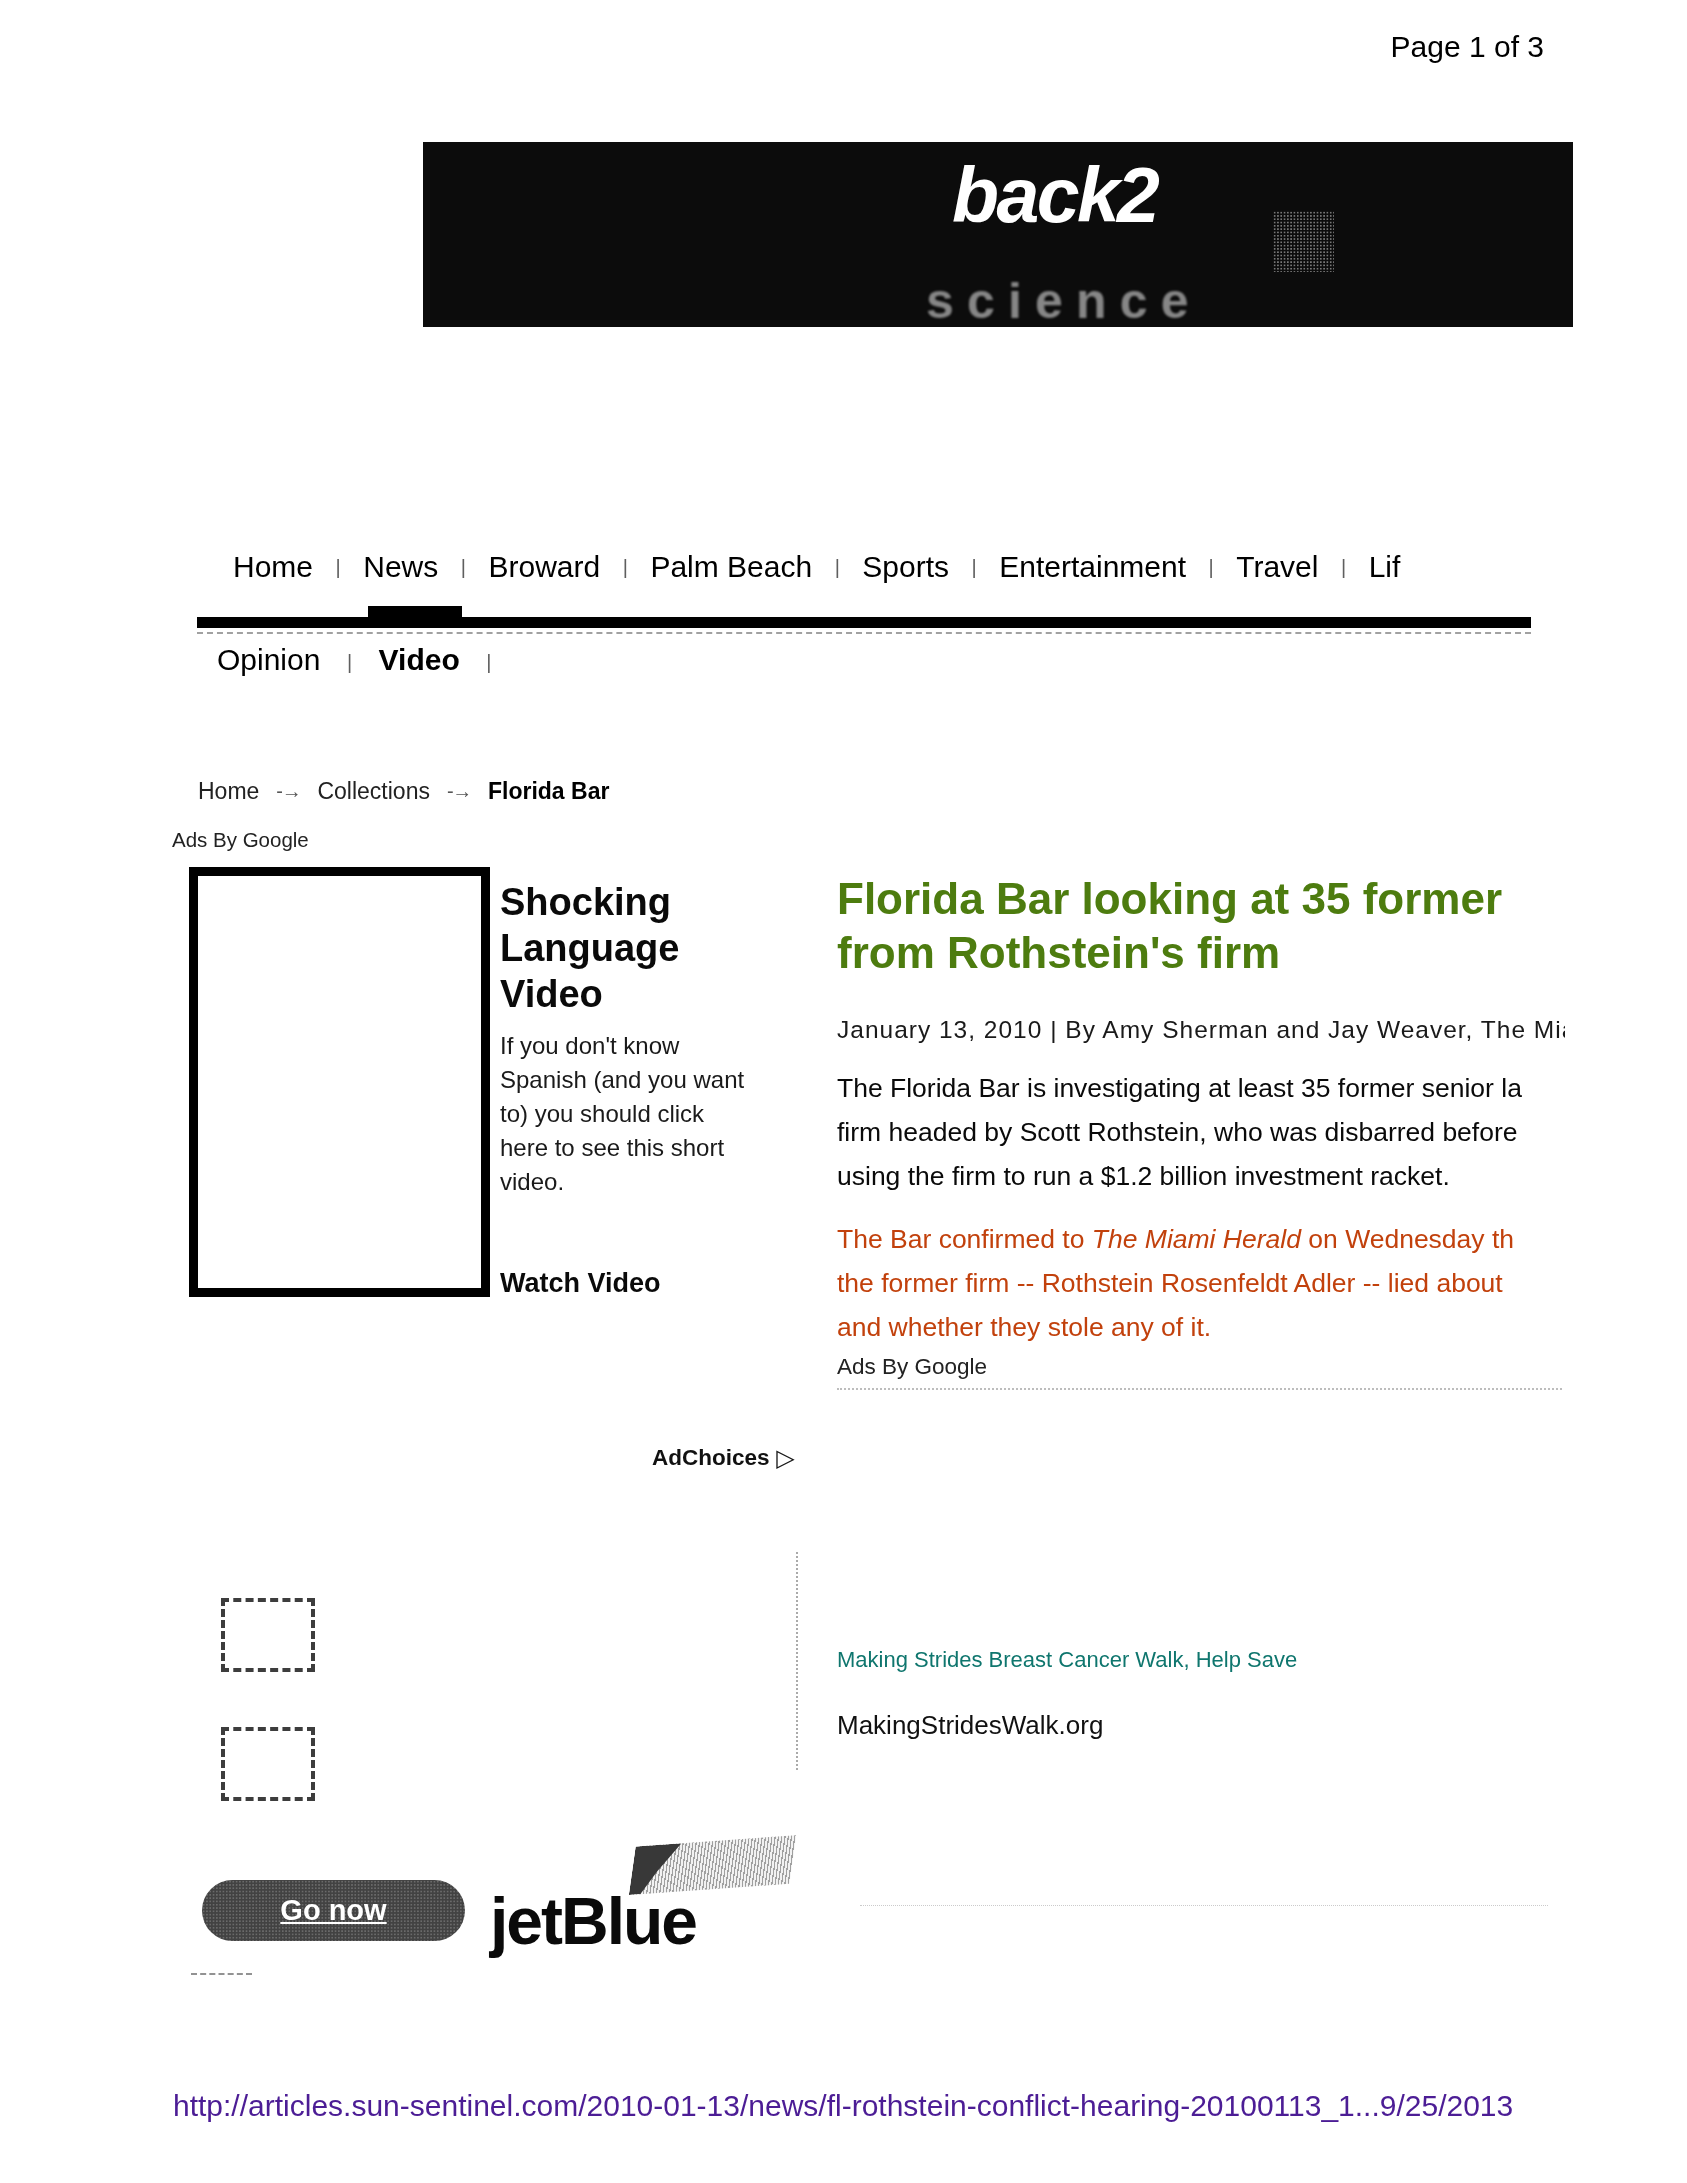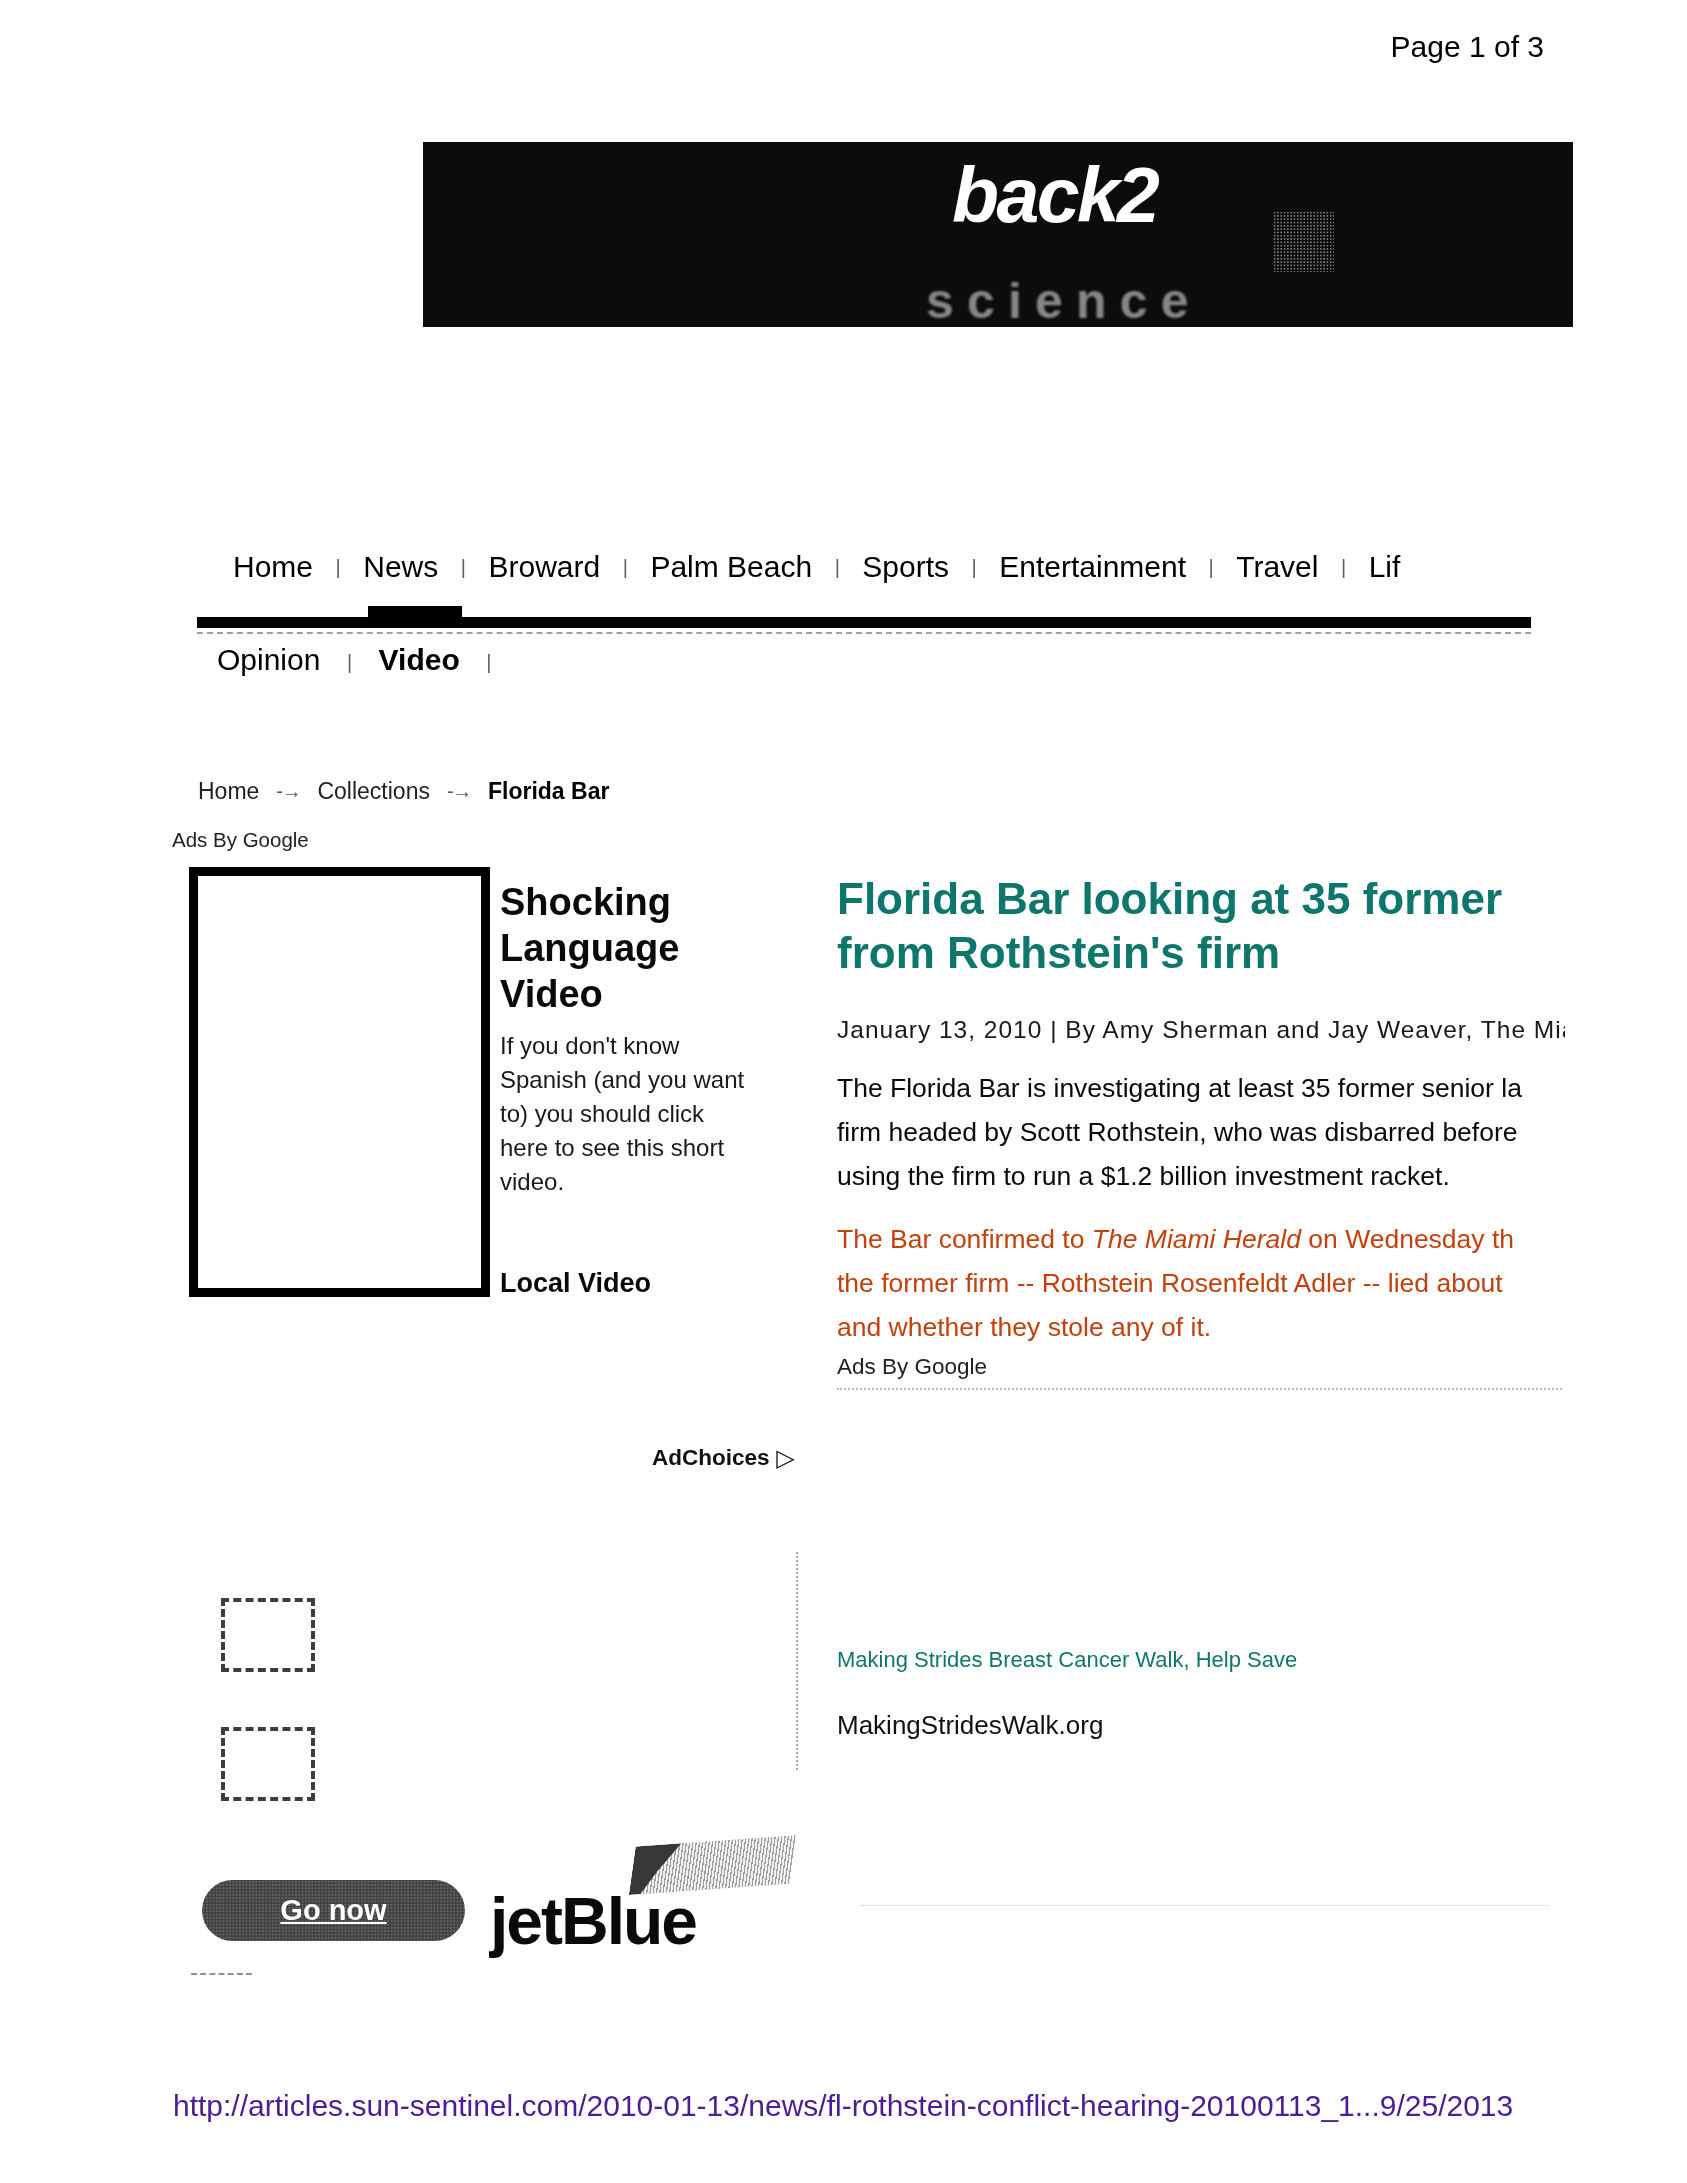--- a/index.html
+++ b/index.html
@@ -43,21 +43,21 @@
   .adsby-left{left:172px;top:828px;font-size:20.5px;color:#222;}
 
   
   .video-box{left:189px;top:867px;width:283px;height:412px;border:9.3px solid #000;background:#fff;}
   .vad-title{left:500px;top:879px;font-size:38px;line-height:46px;font-weight:700;color:#0a0a0a;}
   .vad-body{left:500px;top:1029px;width:311px;font-size:24px;line-height:34px;color:#1a1a1a;}
   .vad-cta{left:500px;top:1268px;font-size:27px;font-weight:700;color:#0a0a0a;}
 
   
   .artcol{left:837px;width:728px;overflow:hidden;}
-  .headline{top:872px;font-size:44px;line-height:54px;font-weight:700;color:#0f766e;}
+  .headline{top:872px;font-size:44px;line-height:54px;font-weight:700;color:#4d7c0f;}
   .byline{top:1016px;font-size:24.5px;letter-spacing:1px;color:#1a1a1a;}
   .para1{top:1066px;font-size:26.5px;line-height:44px;color:#0a0a0a;}
   .para2{top:1217px;font-size:26.5px;line-height:44px;color:#c2410c;}
   .adsby-right{left:837px;top:1354px;font-size:22.5px;color:#222;}
   .dotline-1{left:837px;top:1388px;width:725px;border-top:2px dotted #888;opacity:.55;}
 
   
   .adchoices{left:652px;top:1444px;font-size:22.5px;font-weight:600;color:#111;display:flex;gap:6.6px;align-items:center;}
   .adchoices .tri{font-size:24px;font-weight:400;}
 
@@ -156,21 +156,21 @@
     <div>Language</div>
     <div>Video</div>
   </div>
   <div class="abs vad-body">
     <div class="nowrap">If you don't know</div>
     <div class="nowrap">Spanish (and you want</div>
     <div class="nowrap">to) you should click</div>
     <div class="nowrap">here to see this short</div>
     <div class="nowrap">video.</div>
   </div>
-  <div class="abs vad-cta">Local Video</div>
+  <div class="abs vad-cta">Watch Video</div>
 
   <div class="abs artcol headline">
     <div class="nowrap">Florida Bar looking at 35 former</div>
     <div class="nowrap">from Rothstein's firm</div>
   </div>
   <div class="abs artcol byline nowrap">January 13, 2010 | By Amy Sherman and Jay Weaver, The Miami H</div>
 
   <div class="abs artcol para1">
     <div class="nowrap">The Florida Bar is investigating at least 35 former senior la</div>
     <div class="nowrap">firm headed by Scott Rothstein, who was disbarred before</div>

